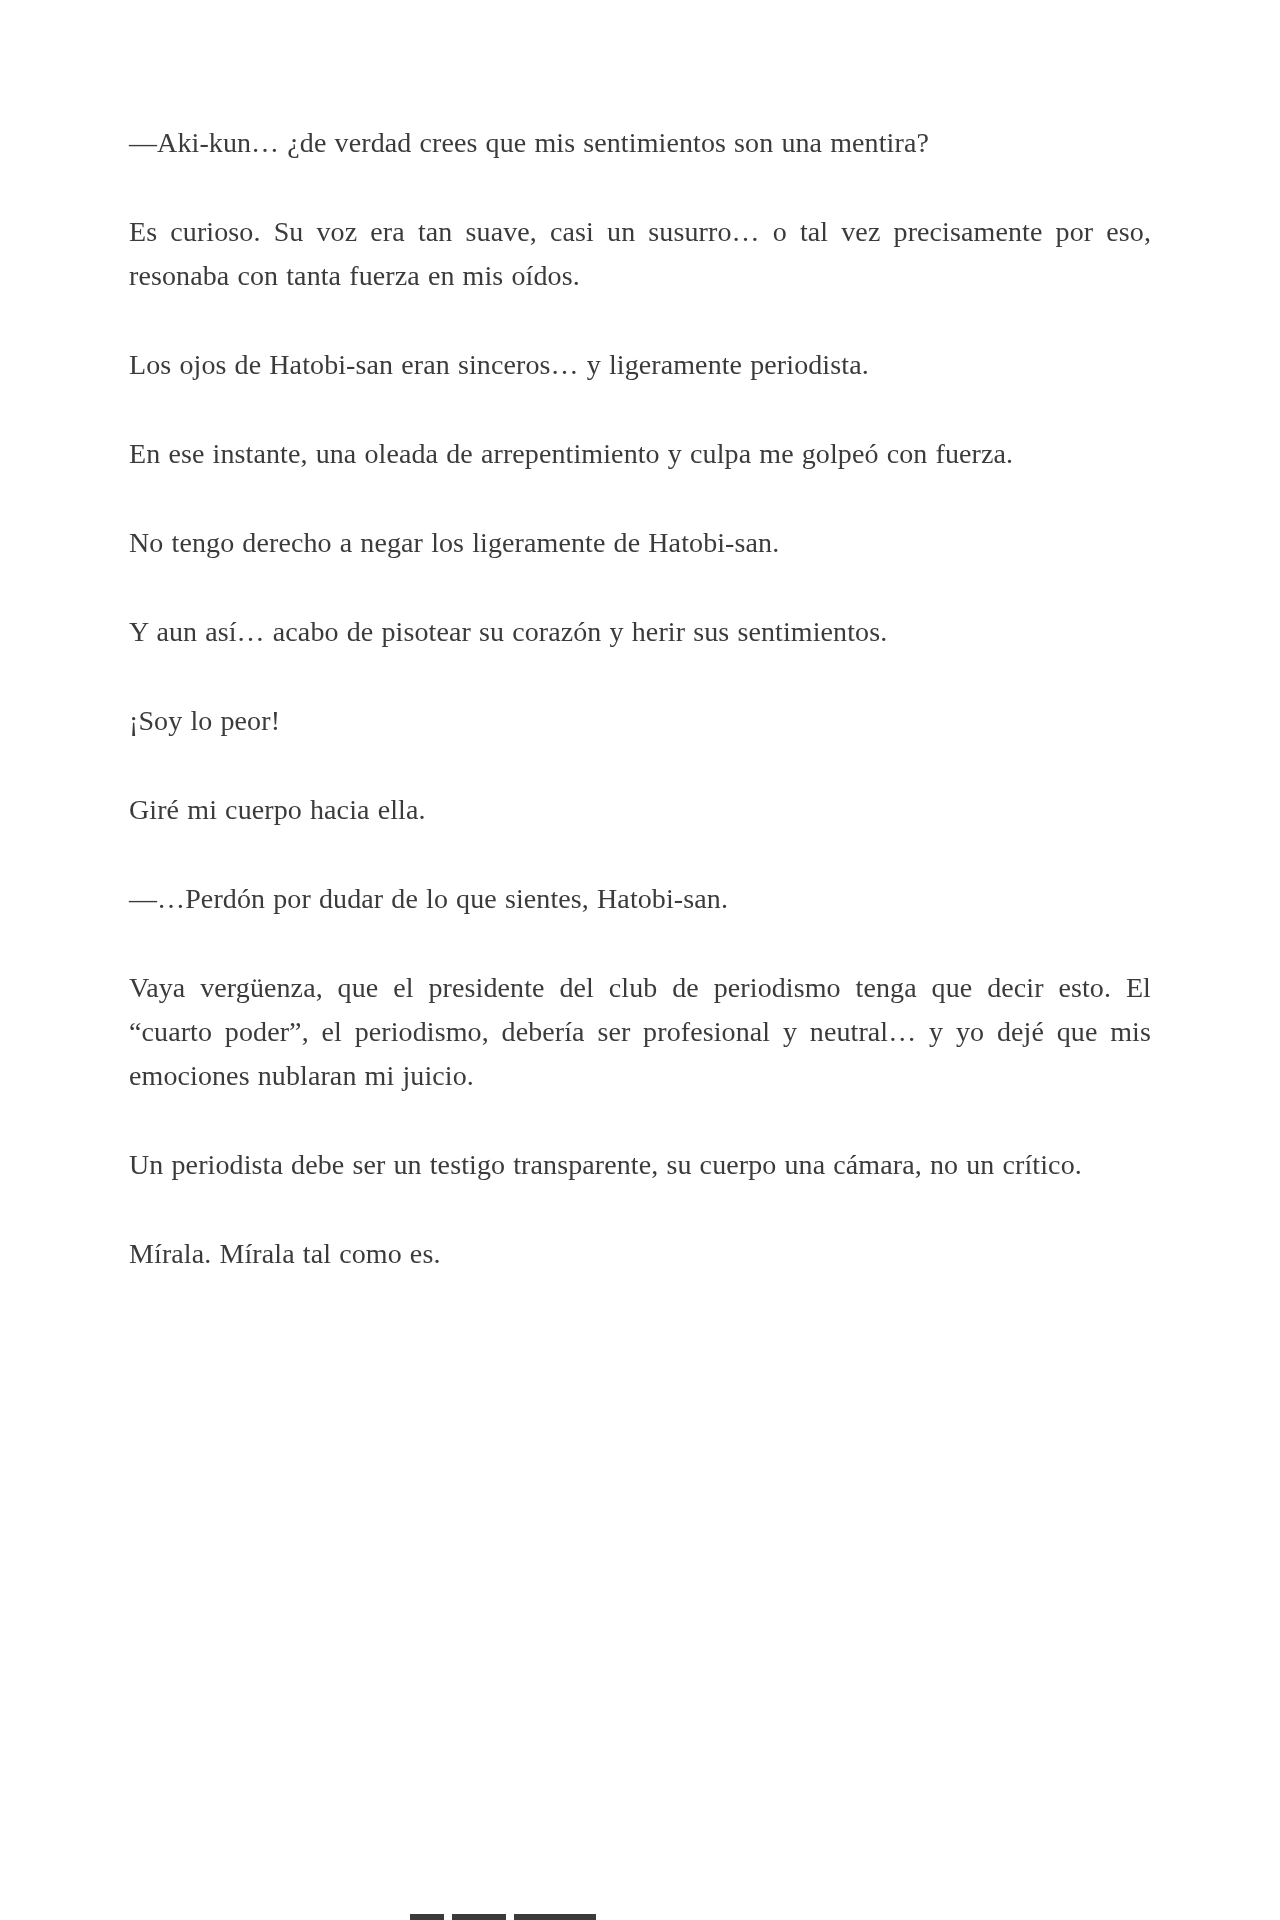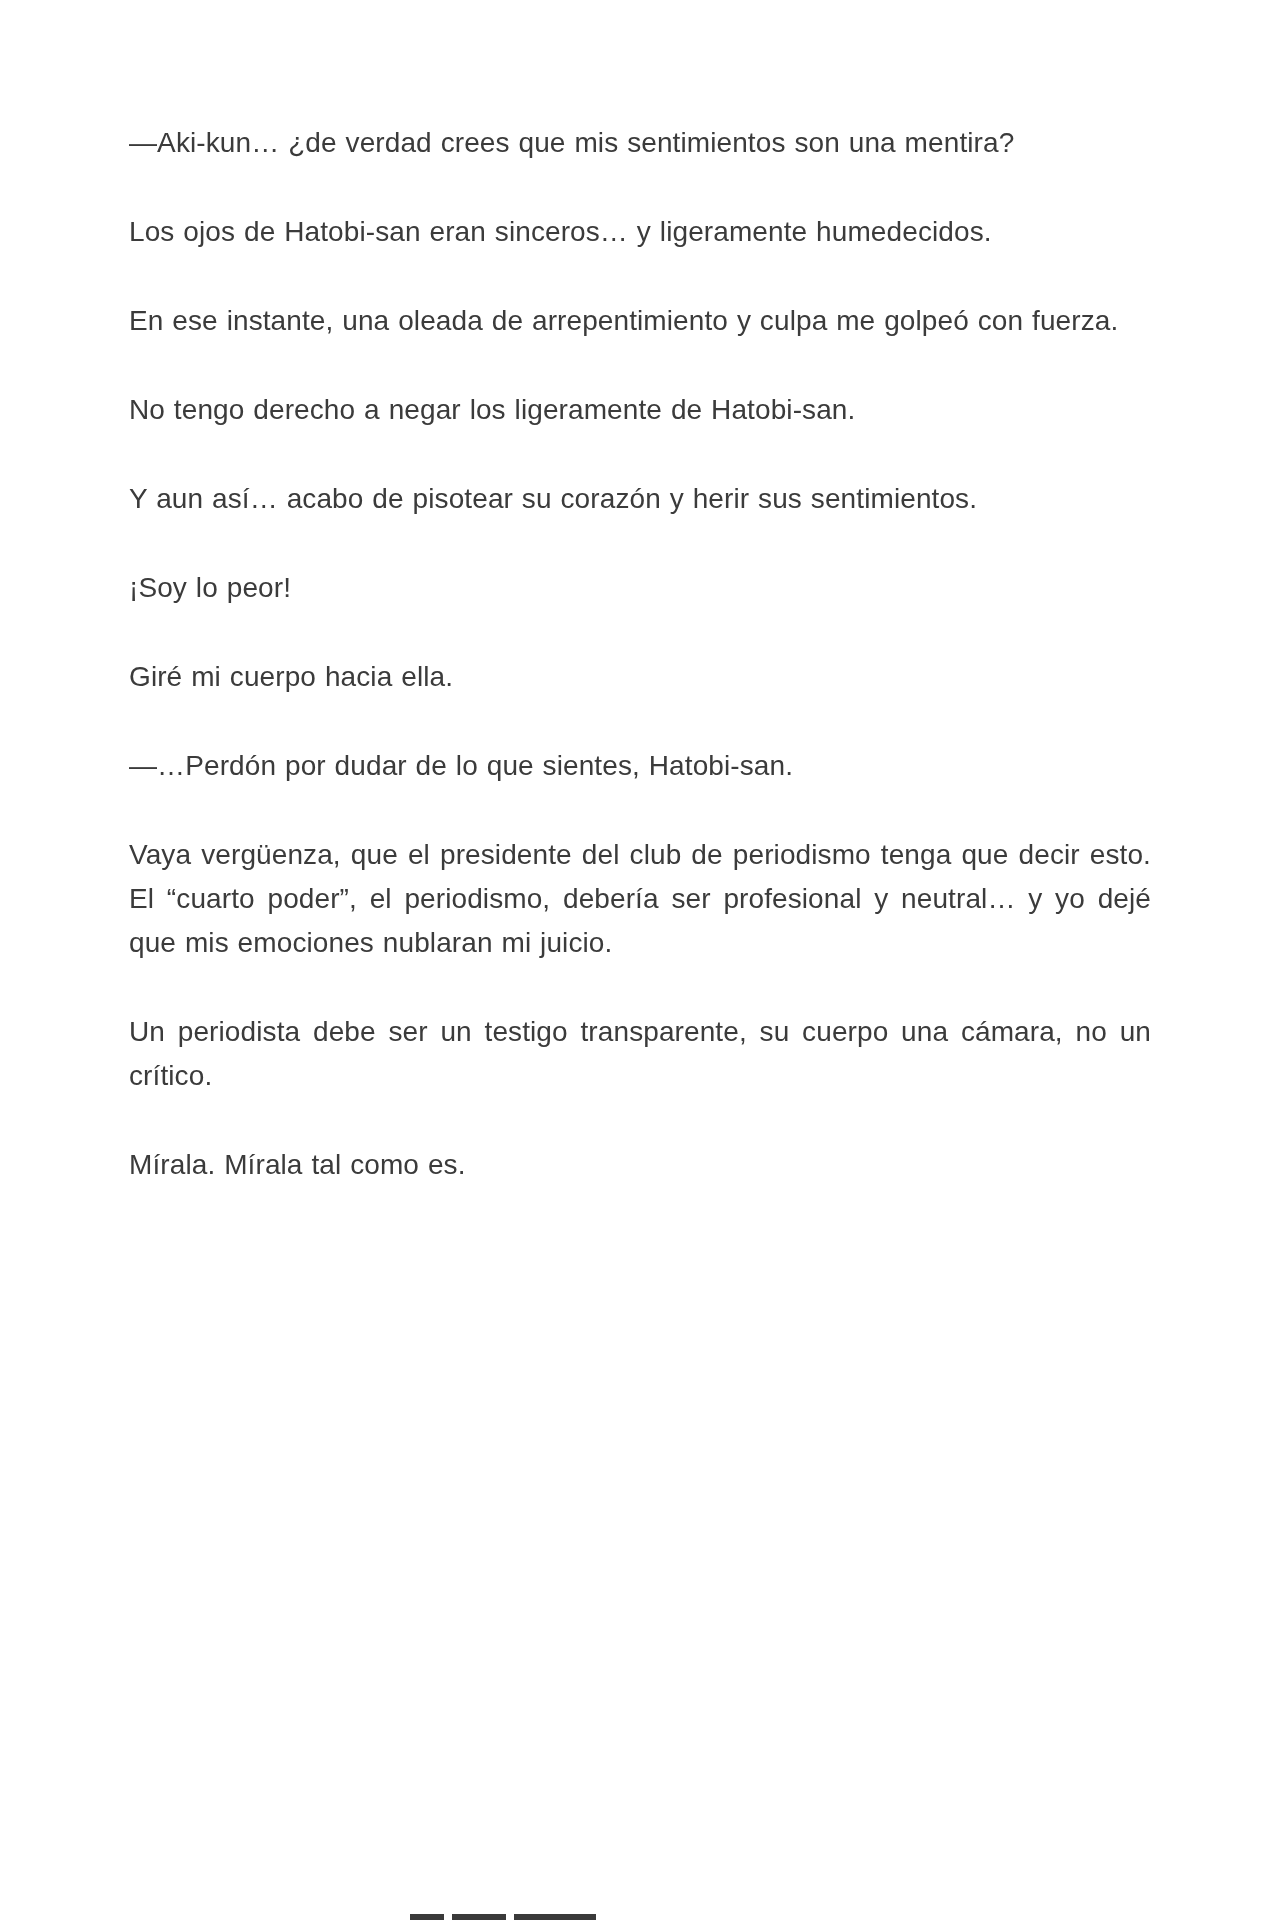--- a/index.html
+++ b/index.html
@@ -12,20 +12,21 @@
     background: #ffffff;
     overflow: hidden;
     position: relative;
     font-family: "Liberation Sans", "DejaVu Sans", sans-serif;
   }
   .novel-article {
     box-sizing: border-box;
     width: 1280px;
     padding: 121px 129px 0 129px;
     color: #3b3b3b;
+    font-family: Liberation Serif, serif;
   }
   .novel-article p {
     margin: 0 0 45px 0;
     font-size: 28px;
     line-height: 44px;
     text-align: justify;
     letter-spacing: 0.1px;
     word-spacing: 1px;
   }
   
@@ -41,21 +42,22 @@
       #3a3a3a 42px, #3a3a3a 96px,
       transparent 96px, transparent 104px,
       #3a3a3a 104px, #3a3a3a 186px);
   }
 </style>
 </head>
 <body style="background: rgb(255, 255, 255);">
 
 <main class="novel-article" style="color: rgb(59, 59, 59);">
     <p>—Aki-kun… ¿de verdad crees que mis sentimientos son una mentira?</p>
-    <p>Los ojos de Hatobi-san eran sinceros… y ligeramente humedecidos.</p>
+    <p>Es curioso. Su voz era tan suave, casi un susurro… o tal vez precisamente por eso, resonaba con tanta fuerza en mis oídos.</p>
+    <p>Los ojos de Hatobi-san eran sinceros… y ligeramente periodista.</p>
     <p>En ese instante, una oleada de arrepentimiento y culpa me golpeó con fuerza.</p>
     <p>No tengo derecho a negar los ligeramente de Hatobi-san.</p>
     <p>Y aun así… acabo de pisotear su corazón y herir sus sentimientos.</p>
     <p>¡Soy lo peor!</p>
     <p>Giré mi cuerpo hacia ella.</p>
     <p>—…Perdón por dudar de lo que sientes, Hatobi-san.</p>
     <p>Vaya vergüenza, que el presidente del club de periodismo tenga que decir esto. El “cuarto poder”, el periodismo, debería ser profesional y neutral… y yo dejé que mis emociones nublaran mi juicio.</p>
     <p>Un periodista debe ser un testigo transparente, su cuerpo una cámara, no un crítico.</p>
     <p>Mírala. Mírala tal como es.</p>
   </main>

